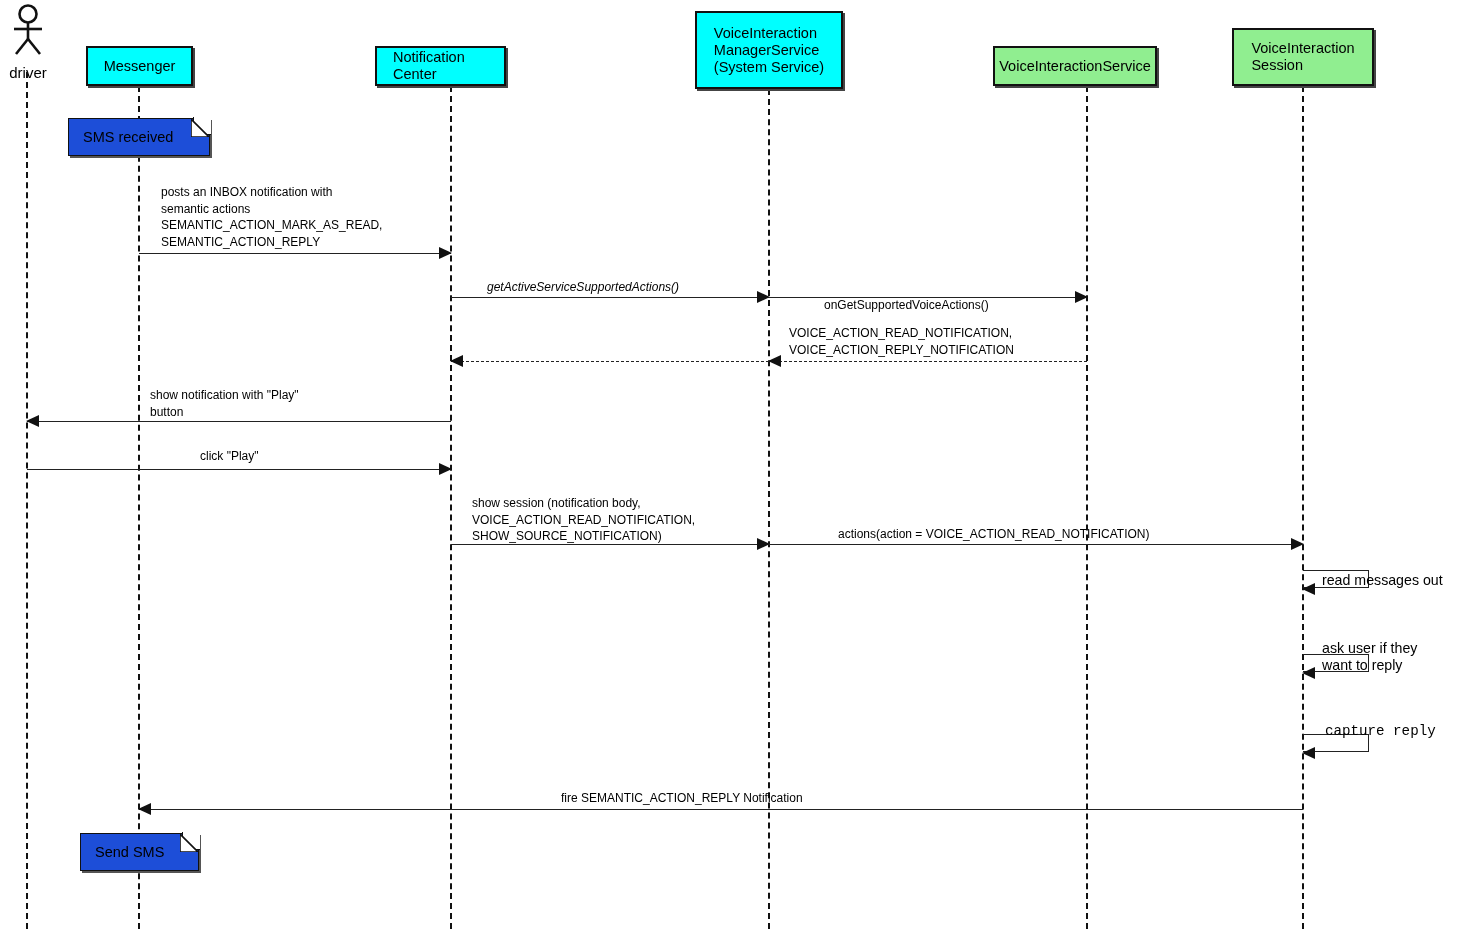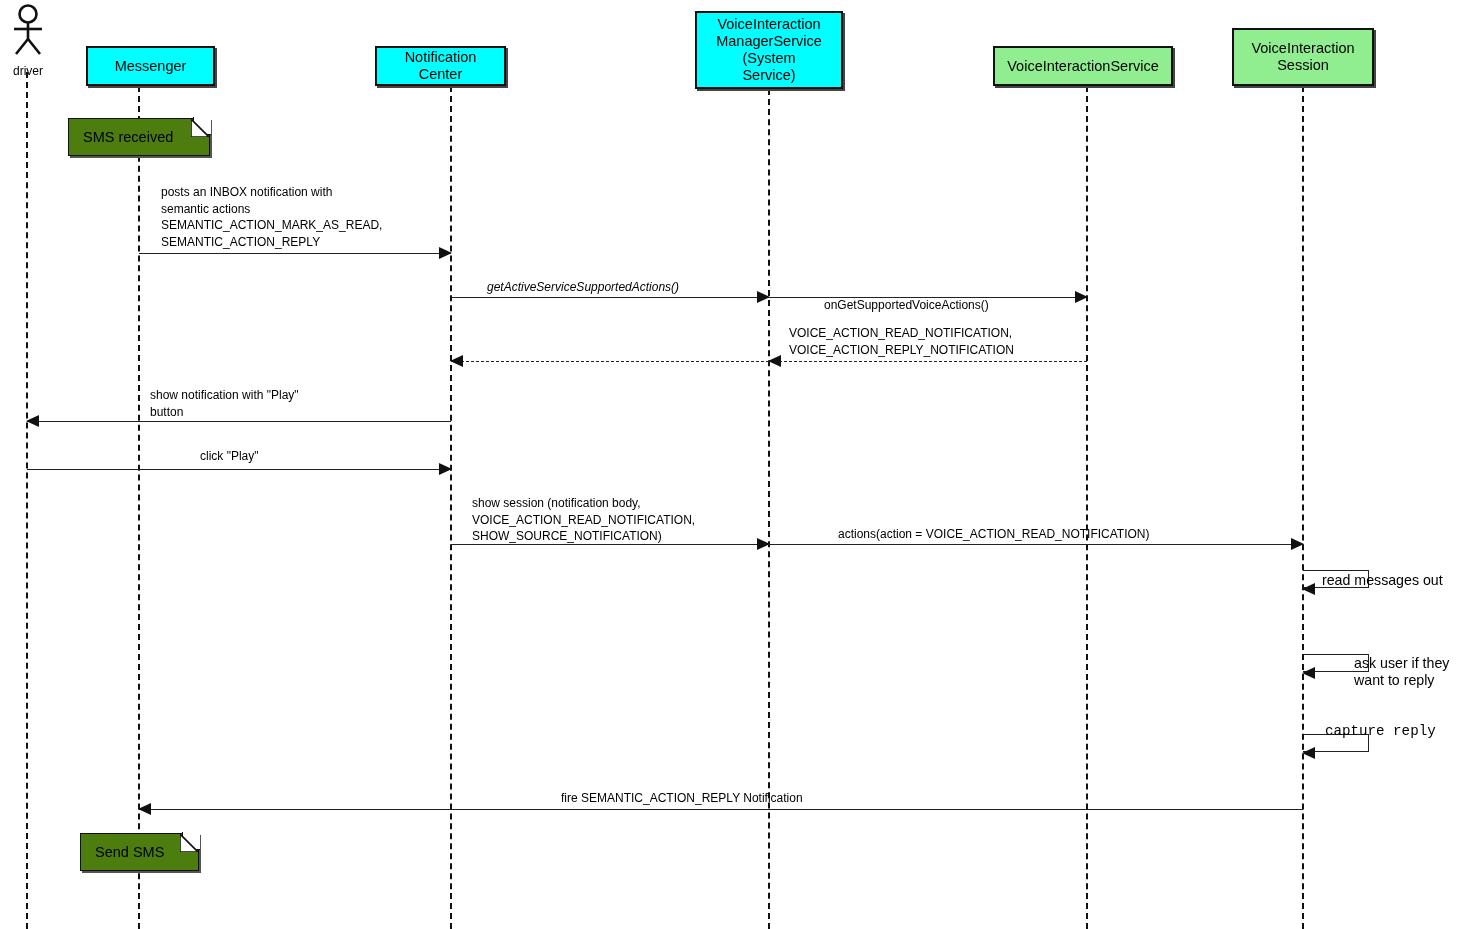--- a/index.html
+++ b/index.html
@@ -17,52 +17,52 @@
   }
   
   .participant{
     position:absolute;
     box-sizing:border-box;
     border:2px solid #111111;
     box-shadow:2px 2px 0 #444444;
     display:flex;
     align-items:center;
     justify-content:center;
-    text-align:center;
+    text-align:left;
     font-size:14.5px;
     line-height:17px;
-    padding:2px 23px;
+    padding:2px 16px;
     white-space:pre-line;
     z-index:5;
   }
   .p-cyan{background:#00ffff;}
   .p-green{background:#90ee90;}
 
   
   .actor{position:absolute;z-index:5;}
   .actor-label{
     position:absolute;
-    font-size:12px;
+    font-size:15px;
     text-align:center;
     white-space:nowrap;
   }
 
   
   .lifeline{
     position:absolute;
     width:0;
     border-left:2px dashed #111111;
     z-index:1;
   }
 
   
   .note{
     position:absolute;
     box-sizing:border-box;
-    background:#4d7c0f;
+    background:#1d4ed8;
     border:1.6px solid #111111;
     box-shadow:2px 2px 0 #555555;
     font-size:14.5px;
     line-height:16px;
     display:flex;
     align-items:center;
     padding:0 26px 0 14px;
     white-space:nowrap;
     z-index:6;
   }
@@ -164,26 +164,26 @@
       <circle cx="22" cy="10" r="8.5" fill="#ffffff" stroke="#111111" stroke-width="2.6"></circle>
       <line x1="22" y1="19" x2="22" y2="37" stroke="#111111" stroke-width="2.6"></line>
       <line x1="8" y1="25" x2="36" y2="25" stroke="#111111" stroke-width="2.6"></line>
       <line x1="22" y1="35" x2="10" y2="50" stroke="#111111" stroke-width="2.6"></line>
       <line x1="22" y1="35" x2="34" y2="50" stroke="#111111" stroke-width="2.6"></line>
     </svg>
   </div>
   <div class="actor-label" style="left:0px; top:64px; width:56px;">driver</div>
 
   <div id="participants-layer">
-      <div class="participant p-cyan" style="left: 86px; top: 46px; width: 129px; height: 40px;"><span>Messenger</span></div>
+      <div class="participant p-cyan" style="left: 86px; top: 46px; width: 107px; height: 40px;"><span>Messenger</span></div>
       <div class="participant p-cyan" style="left: 375px; top: 46px; width: 131px; height: 40px;"><span>Notification Center</span></div>
       <div class="participant p-cyan" style="left: 695px; top: 11px; width: 148px; height: 78px;"><span>VoiceInteraction
 ManagerService
 (System Service)</span></div>
-      <div class="participant p-green" style="left: 993px; top: 46px; width: 180px; height: 40px;"><span>VoiceInteractionService</span></div>
+      <div class="participant p-green" style="left: 993px; top: 46px; width: 164px; height: 40px;"><span>VoiceInteractionService</span></div>
       <div class="participant p-green" style="left: 1232px; top: 28px; width: 142px; height: 58px;"><span>VoiceInteraction
 Session</span></div>
     </div>
 
   <div id="notes-layer">
       <div class="note" style="left: 68px; top: 118px; width: 142px; height: 38px;">
         <span>SMS received</span>
         <svg class="note-fold" width="18" height="18" viewBox="0 0 18 18">
           <polygon points="0,0 18,18 0,18" fill="#ffffff" stroke="#111111" stroke-width="1.6"></polygon>
         </svg>
@@ -256,21 +256,21 @@
     </div>
 
   <div id="selfcalls-layer">
       <div class="selfcall" style="left: 1303px; top: 570px; width: 66px; height: 18px;">
         <div class="selfhead"></div>
       </div>
       <div class="self-label" style="left: 1322px; top: 572px;">read messages out</div>
       <div class="selfcall" style="left: 1303px; top: 654px; width: 66px; height: 18px;">
         <div class="selfhead"></div>
       </div>
-      <div class="self-label" style="left: 1322px; top: 655px; margin-left: 32px;">ask user if they
+      <div class="self-label" style="left: 1322px; top: 640px;">ask user if they
 want to reply</div>
       <div class="selfcall" style="left: 1303px; top: 734px; width: 66px; height: 18px;">
         <div class="selfhead"></div>
       </div>
       <div class="self-label" style="left: 1325px; top: 723px; font-family: Liberation Mono, monospace;">capture reply</div>
     </div>
 
 </div>
 
 </body></html>

